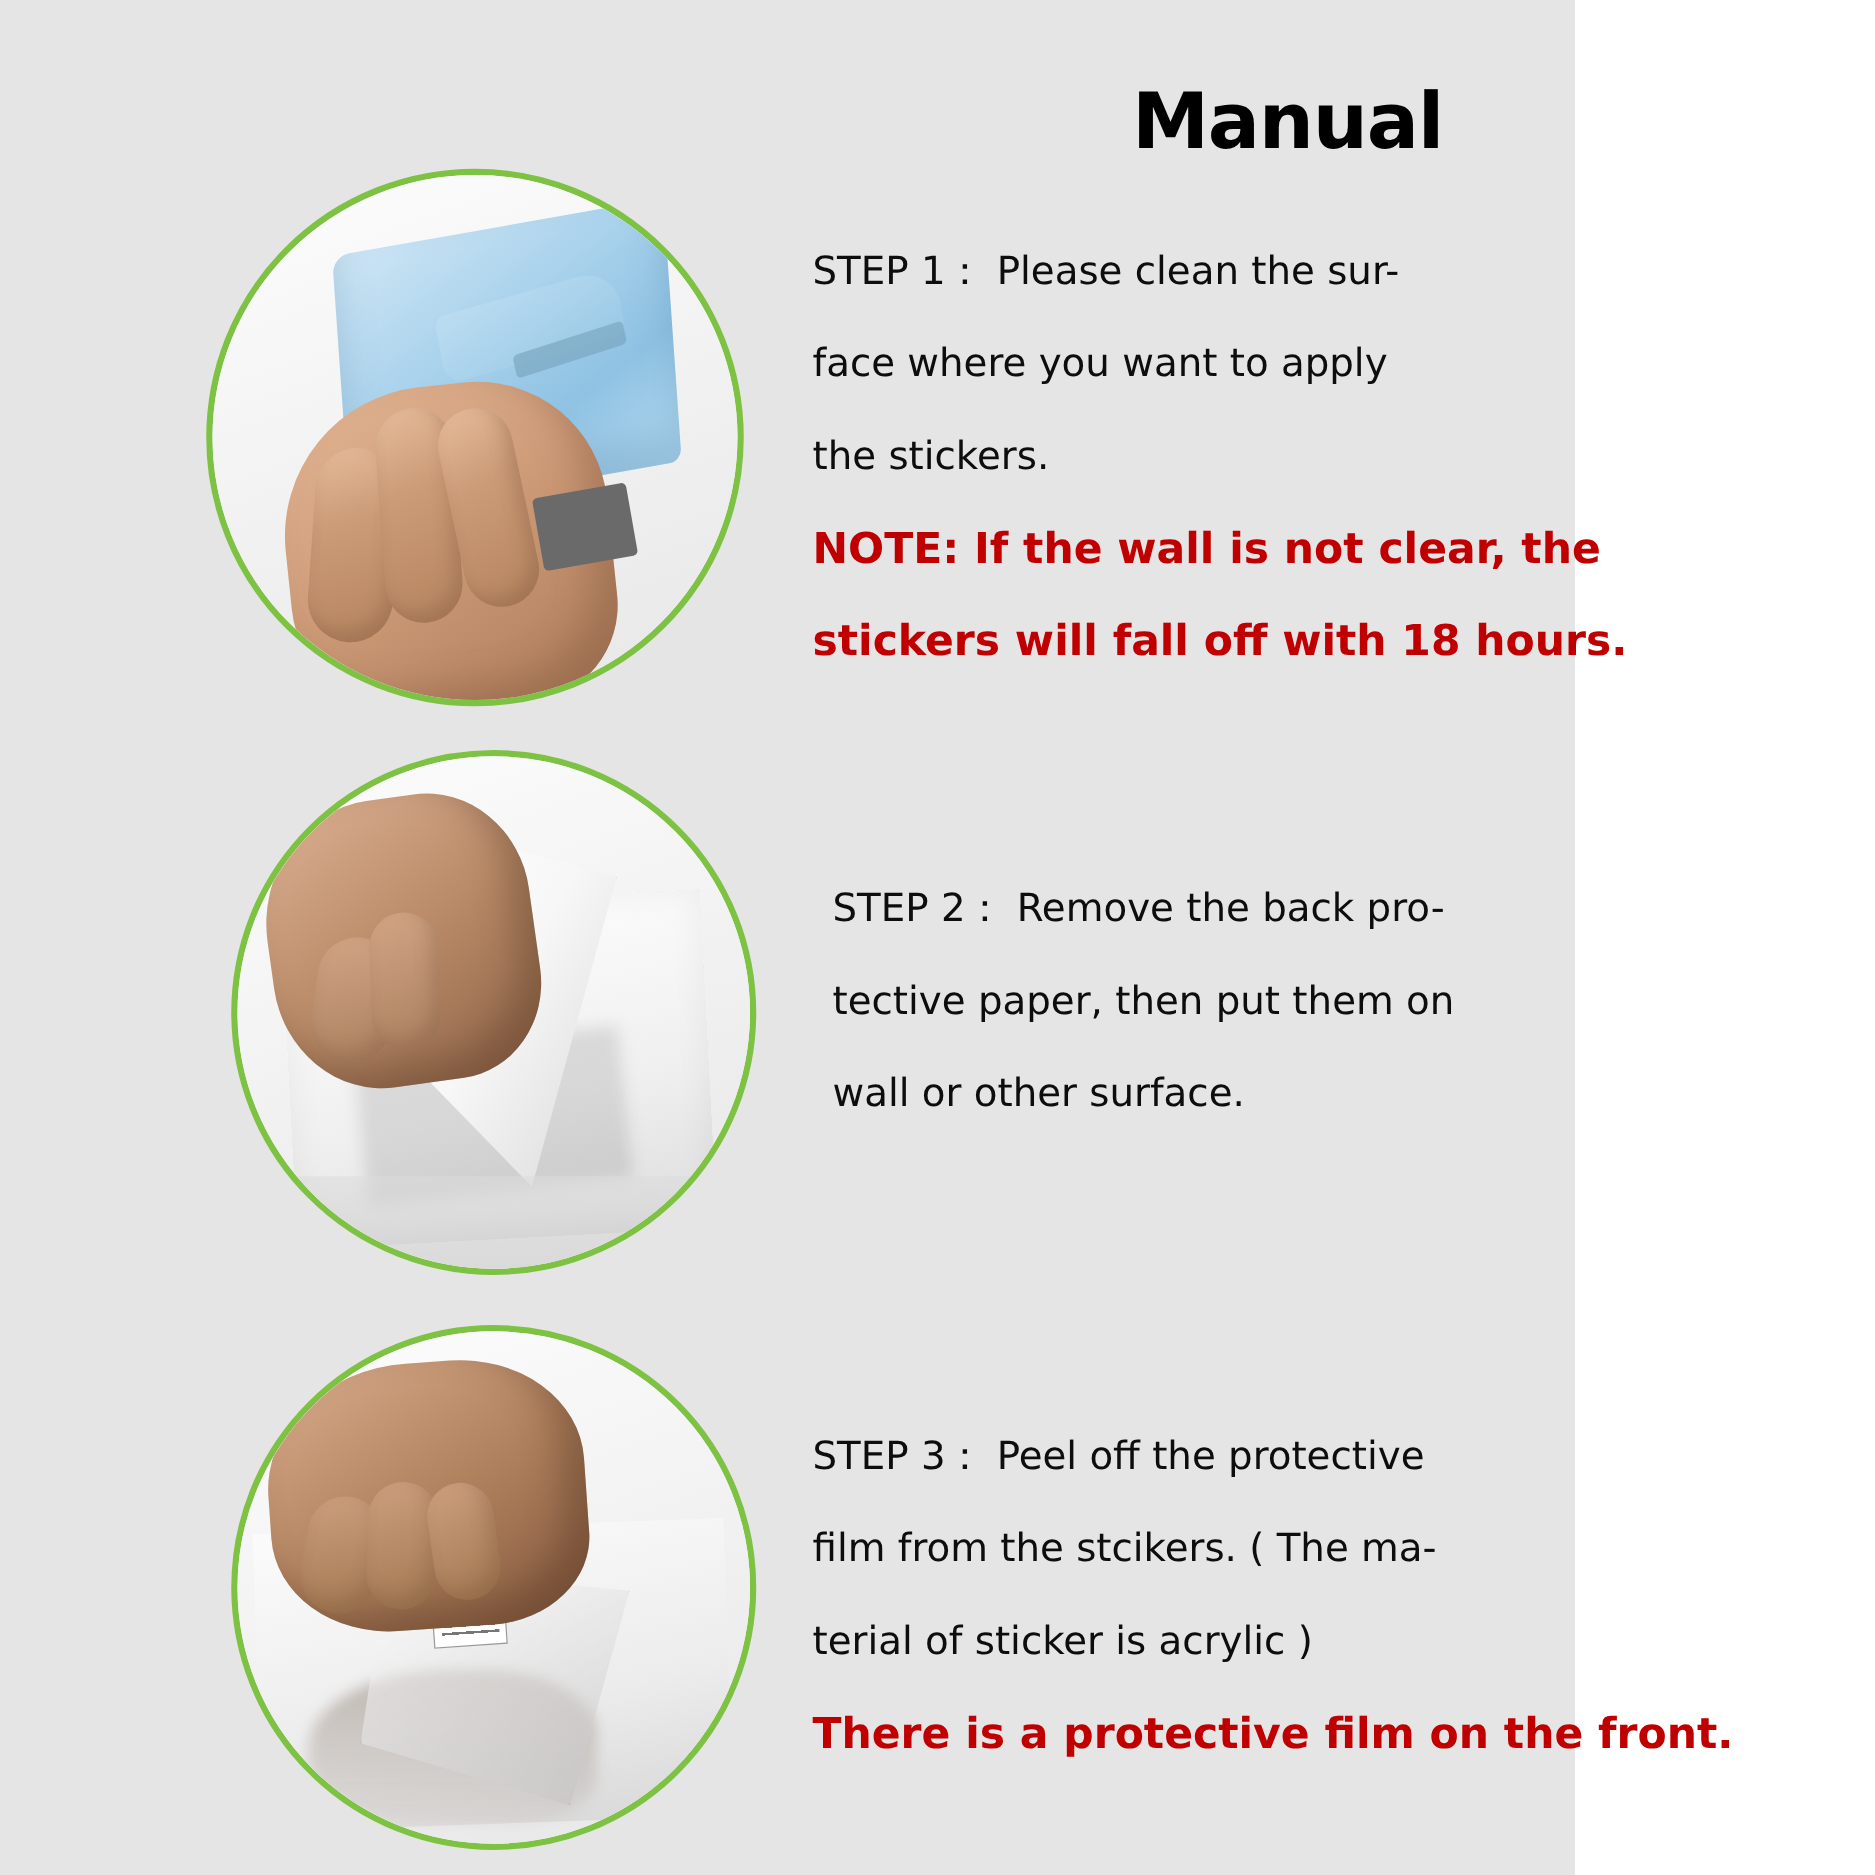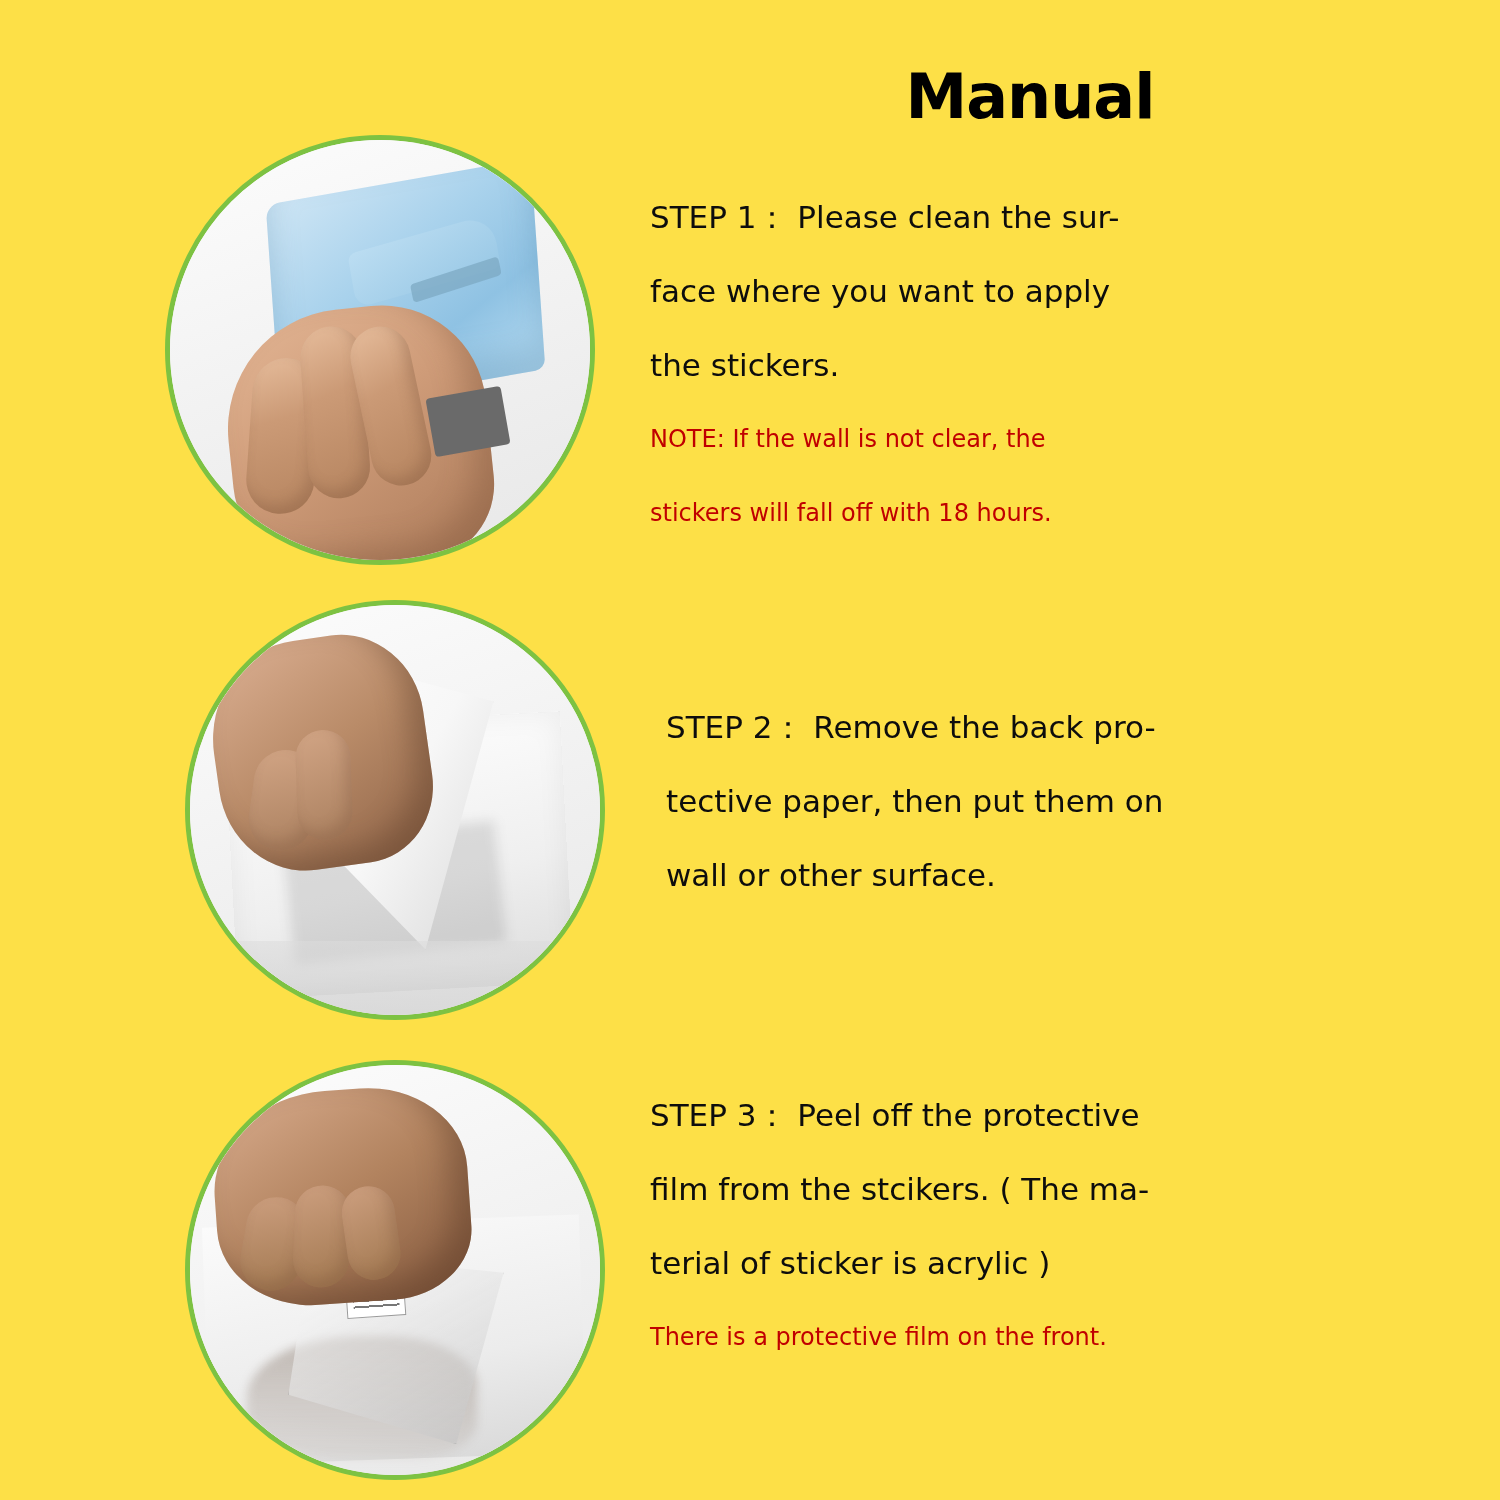--- a/index.html
+++ b/index.html
@@ -13,23 +13,23 @@
     font-family: "Liberation Sans", sans-serif;
     color: #111111;
     overflow: hidden;
     position: relative;
   }
 
   .page {
     position: absolute;
     left: 0;
     top: 0;
-    width: 1500px;
+    width: 1260px;
     height: 1500px;
-    background: #fde047;
+    background: #e5e5e5;
   }
 
   
   .manual-title {
     position: absolute;
     left: 640px;
     top: 60px;
     width: 780px;
     text-align: center;
     font-size: 62px;
@@ -259,29 +259,29 @@
   .step-block { margin-bottom: 0; }
   .step-line {
     font-family: "DejaVu Sans", sans-serif;
     font-size: 31px;
     line-height: 74px;
     color: #0d0d0d;
     white-space: nowrap;
   }
   .note-line {
     font-family: "DejaVu Sans", sans-serif;
-    font-size: 24px;
+    font-size: 34px;
     line-height: 74px;
     color: #c00000;
-    font-weight: normal;
+    font-weight: bold;
     white-space: nowrap;
   }
   .blk1 { position: absolute; left: 0px;  top: 0px; }
   .blk2 { position: absolute; left: 16px;  top: 510px; }
-  .blk3 { position: absolute; left: 0px;  top: 898px; }
+  .blk3 { position: absolute; left: 0px;  top: 948px; }
 </style>
 </head>
 <body>
 
 <div class="page">
 
   <div class="manual-title">Manual</div>
 
   <div class="photo-circle photo-1">
     <div class="photo-inner">

